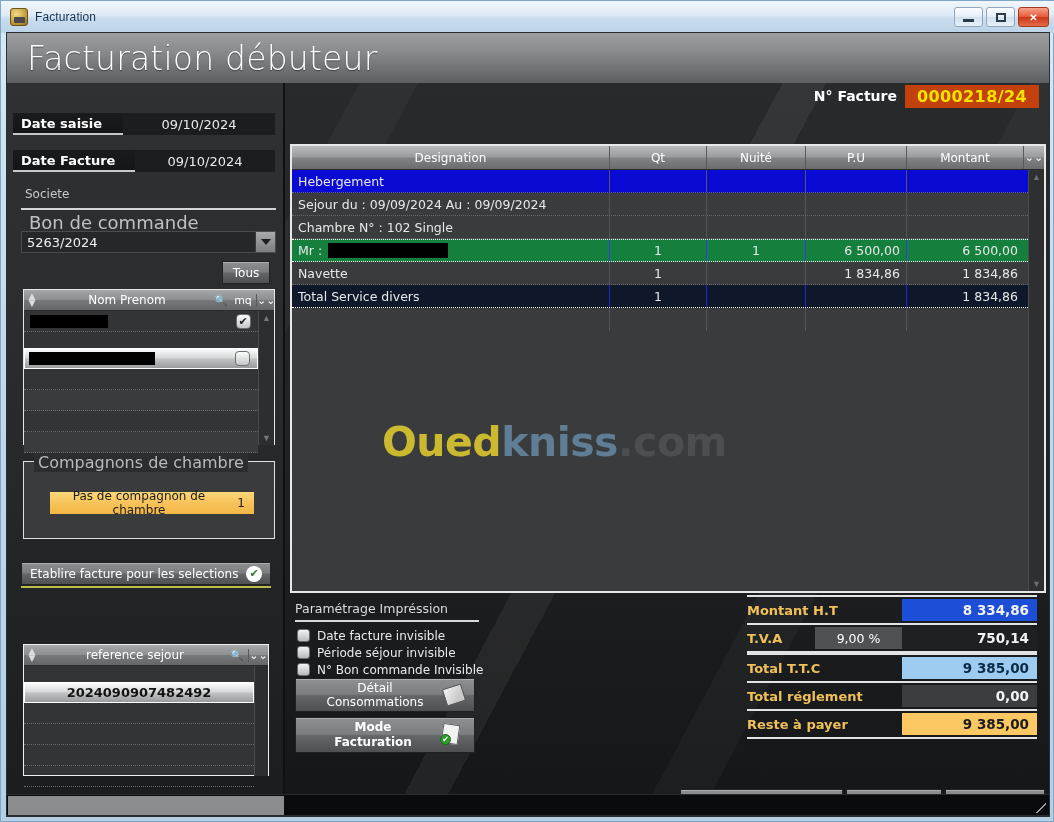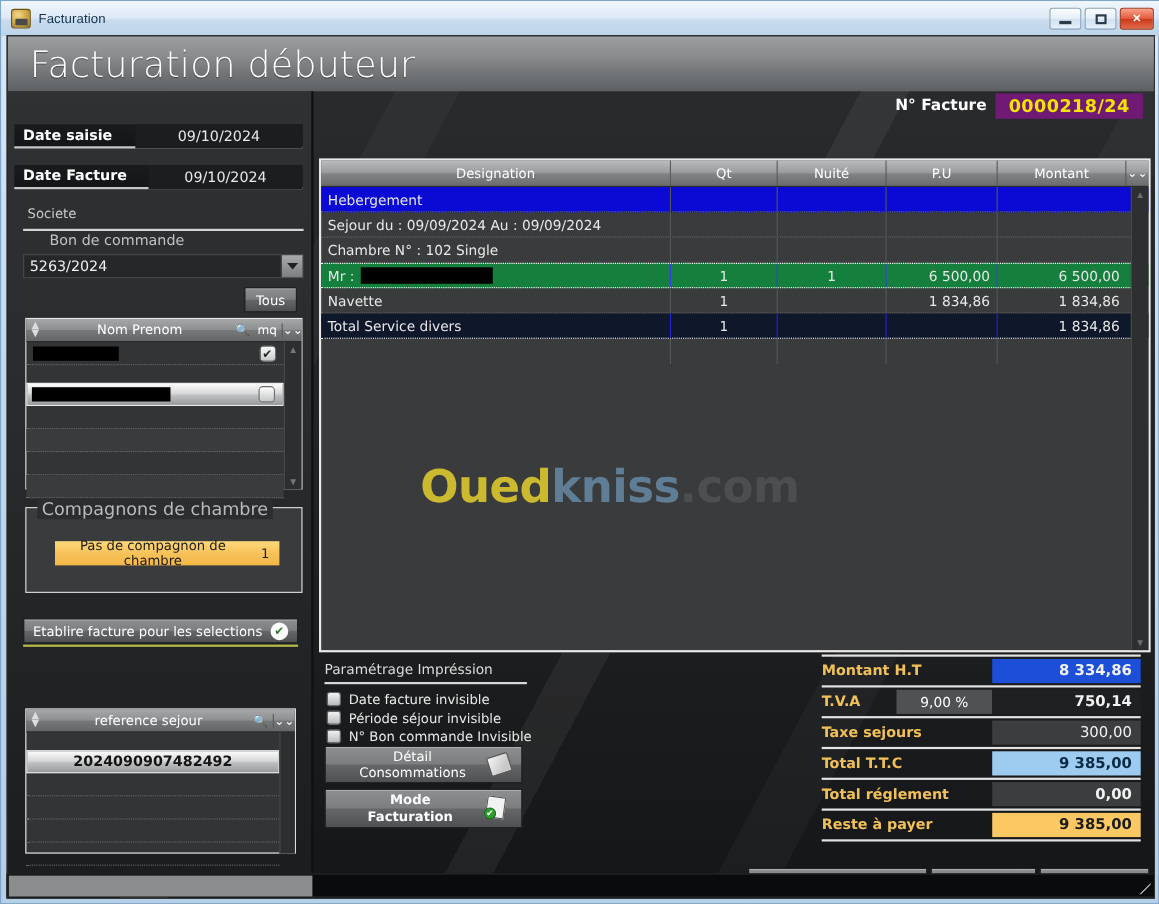--- a/index.html
+++ b/index.html
@@ -175,21 +175,21 @@
     font-family:"DejaVu Sans", sans-serif;
   }
 
   
   .facture-bar {
     position:absolute; right:10px; top:50px; height:26px;
     display:flex; align-items:center; gap:8px;
   }
   .facture-lbl { font-size:14px; color:#fff; font-weight:bold; font-family:"DejaVu Sans", sans-serif;}
   .facture-val {
-    background:#701a75; color:#f2e400; font-size:16px; font-weight:bold;
+    background:#c2410c; color:#f2e400; font-size:16px; font-weight:bold;
     padding:2px 12px; font-family:"DejaVu Sans", sans-serif; letter-spacing:.4px;
   }
 
   .table-wrap {
     position:absolute; left:283px; top:111px; width:756px; height:449px;
     border:2px solid #e8e8e8; background:#3a3b3d;
   }
   .th-row {
     display:flex; height:24px;
     background: linear-gradient(180deg,#b9bbbd 0%,#9a9c9e 46%,#808284 54%,#6a6c6e 100%);
@@ -286,21 +286,21 @@
         </div>
 
         <div class="band" style="left:6px; top:67px; width:262px;">
           <span class="lbl-bold" style="position:absolute;left:8px;top:3px;">Date Facture</span>
           <div class="fieldval" style="position:absolute;left:122px;top:0;width:140px;height:22px;">09/10/2024</div>
         </div>
 
         <span style="position:absolute;left:18px;top:104px;color:#c9cacb;font-size:12px;font-family:'DejaVu Sans',sans-serif;">Societe</span>
         <div class="sep" style="left:14px;top:125px;width:255px;"></div>
 
-        <span style="position:absolute;left:22px;top:129px;color:#c0c1c2;font-size:13px;font-family:'DejaVu Sans',sans-serif;margin-left:16px;">Bon de commande</span>
+        <span style="position:absolute;left:22px;top:129px;color:#c0c1c2;font-size:18px;font-family:'DejaVu Sans',sans-serif;">Bon de commande</span>
         <div class="combo" style="left:14px;top:148px;width:255px;height:22px;background:#262729;">
           <span class="cval" style="font-size:13px;">5263/2024</span>
           <span class="arrow" style="background:linear-gradient(180deg,#a9aaab,#7c7e80);">
               <i class="tri-down"></i>
             </span>
         </div>
 
         <div class="btn3d" style="position:absolute;left:215px;top:178px;width:48px;height:23px;">
           <span>Tous</span>
         </div>
@@ -512,24 +512,20 @@
         </div>
         <div style="height:2px;background:#e3e3e3;"></div>
 
         <div style="display:flex;align-items:center;height:26px;">
           <span class="tot-lbl" style="width:68px;">T.V.A</span>
           <span style="width:87px;height:22px;background:#505153;color:#fff;font-size:12.5px;display:flex;align-items:center;justify-content:center;font-family:'DejaVu Sans',sans-serif;">9,00 %</span>
           <span class="tot-val" style="flex:1;background:#1f2022;height:22px;">750,14</span>
         </div>
         <div style="height:2px;background:#e3e3e3;"></div>
 
-        <div style="display:flex;align-items:center;height:26px;">
-          <span class="tot-lbl" style="width:155px;">Taxe sejours</span>
-          <span class="tot-val" style="flex:1;background:#3c3d3f;height:22px;font-weight:normal;">300,00</span>
-        </div>
         <div style="height:2px;background:#e3e3e3;"></div>
 
         <div style="display:flex;align-items:center;height:26px;">
           <span class="tot-lbl" style="width:155px;">Total T.T.C</span>
           <span class="tot-val" style="flex:1;background:#9ecbf0;color:#0b2b45;height:22px;">9  385,00</span>
         </div>
         <div style="height:2px;background:#e3e3e3;"></div>
 
         <div style="display:flex;align-items:center;height:26px;">
           <span class="tot-lbl" style="width:155px;">Total réglement</span>

